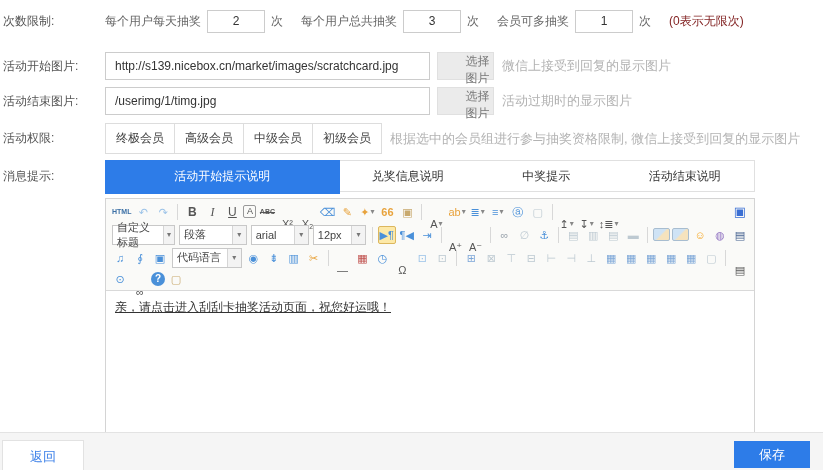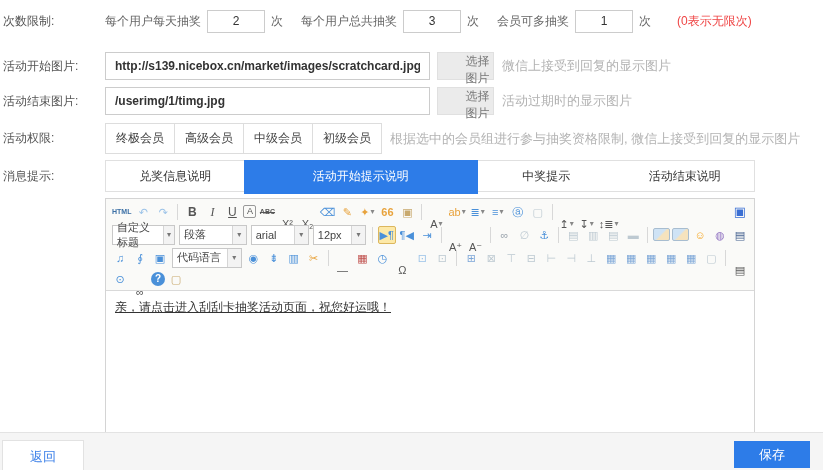--- a/index.html
+++ b/index.html
@@ -9,27 +9,27 @@
   .form-area { padding: 6px 0 0 3px; }
   .frow { display: flex; align-items: center; }
   .flabel { width: 102px; flex: 0 0 102px; font-size: 12px; color: #555; }
   .fcontent { display: flex; align-items: center; font-size: 12px; color: #666; }
 
   
   .row-limits { height: 26px; margin-top: 2px; }
   .num-input { width: 58px; height: 23px; border: 1px solid #ccc; text-align: center;
                font-size: 12px; color: #333; margin: 0 6px; font-family: inherit; }
   .unit { color: #666; margin-right: 18px; }
-  .limits-note { color: #ef4444; margin-left: 8px; }
+  .limits-note { color: #7f1d1d; }
 
   
   .row-image { margin-top: 18px; height: 28px; }
   .row-image2 { margin-top: 7px; height: 28px; }
   .url-input { width: 325px; height: 28px; border: 1px solid #ccc; padding: 0 9px;
-               font-size: 12px; color: #333; font-family: inherit; font-weight: bold; }
+               font-size: 12px; color: #333; font-family: inherit; }
   .pick-btn { margin-left: 7px; width: 57px; height: 28px; background: #ebebeb;
               border: 1px solid #e0e0e0; color: #777; font-size: 12px; cursor: pointer;
               font-family: inherit; padding-left: 24px; }
   .hint { color: #b3b3b3; margin-left: 8px; font-size: 13px; white-space: nowrap; }
 
   
   .row-perm { margin-top: 8px; height: 31px; }
   .perm-group { display: flex; justify-content: center; }
   .perm-btn { min-width: 64px; height: 31px; padding: 0 10px; background: #fff;
               border: 1px solid #ddd; margin-left: -1px; font-size: 12px; color: #444;
@@ -138,22 +138,22 @@
             <div class="perm-btn">中级会员</div>
             <div class="perm-btn">初级会员</div>
           </div>
         <span class="hint">根据选中的会员组进行参与抽奖资格限制, 微信上接受到回复的显示图片</span>
       </div>
     </div>
 
     <div class="frow row-tabs">
       <div class="flabel">消息提示:</div>
       <div class="tabs">
+          <div class="tab active">活动开始提示说明</div>
           <div class="tab">兑奖信息说明</div>
-          <div class="tab active">活动开始提示说明</div>
           <div class="tab">中奖提示</div>
           <div class="tab">活动结束说明</div>
         </div>
     </div>
 
     <div class="frow editor-row">
       <div class="flabel"></div>
       <div class="editor">
         <div class="toolbar">
             <div class="tb-row">

